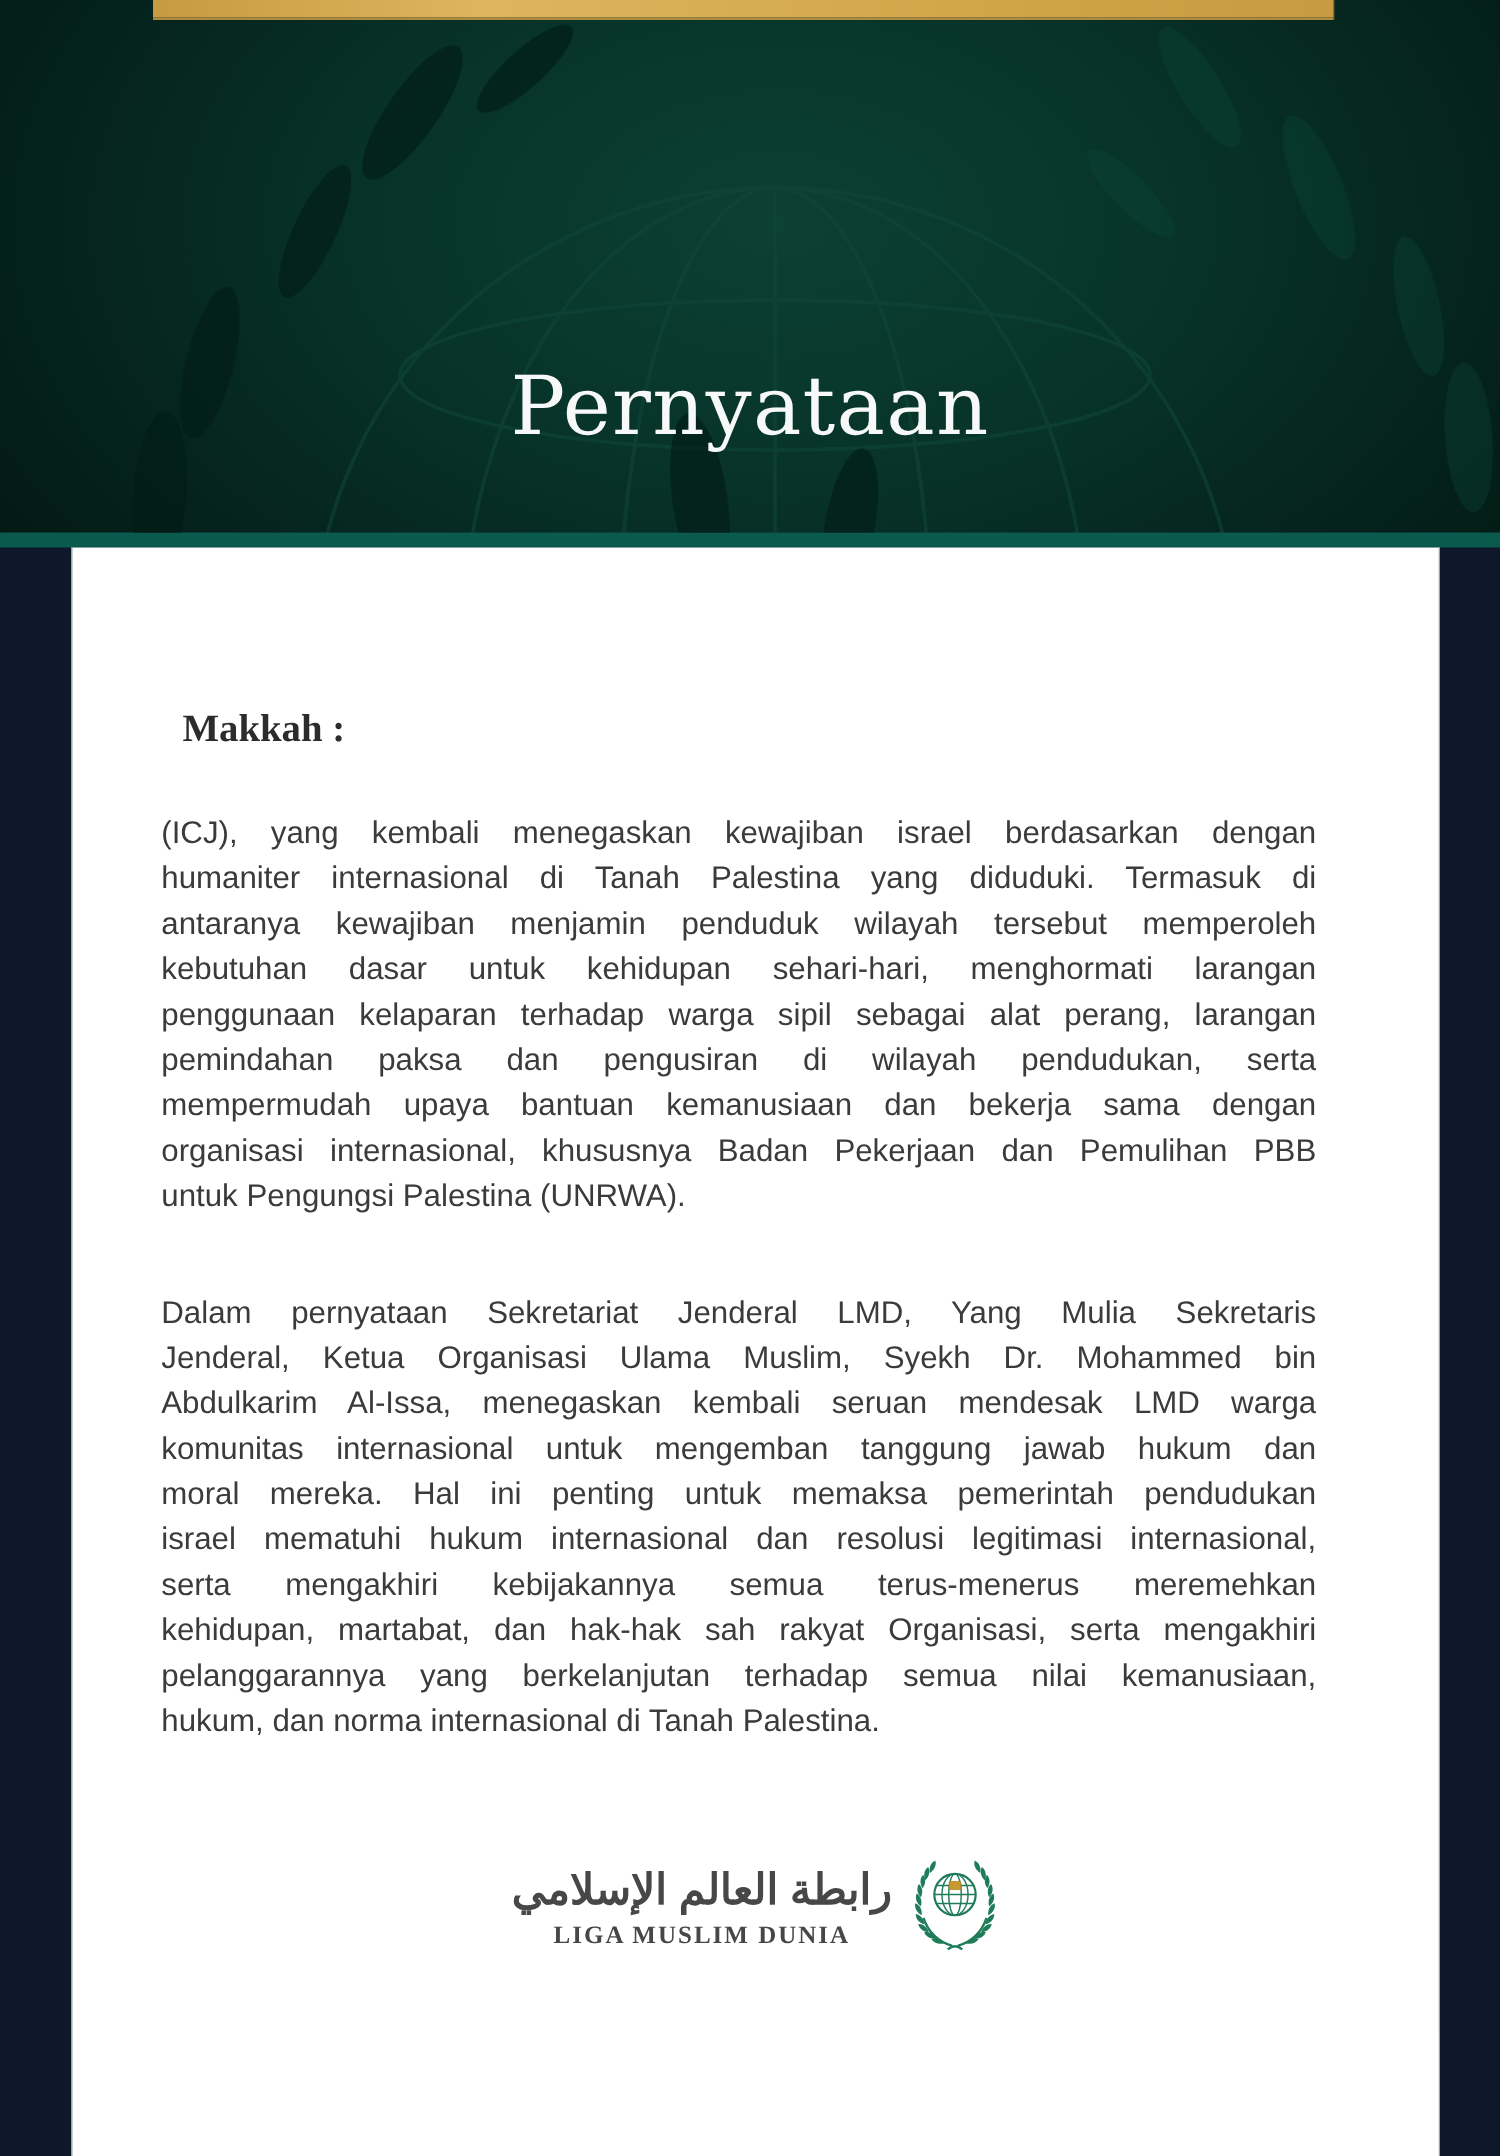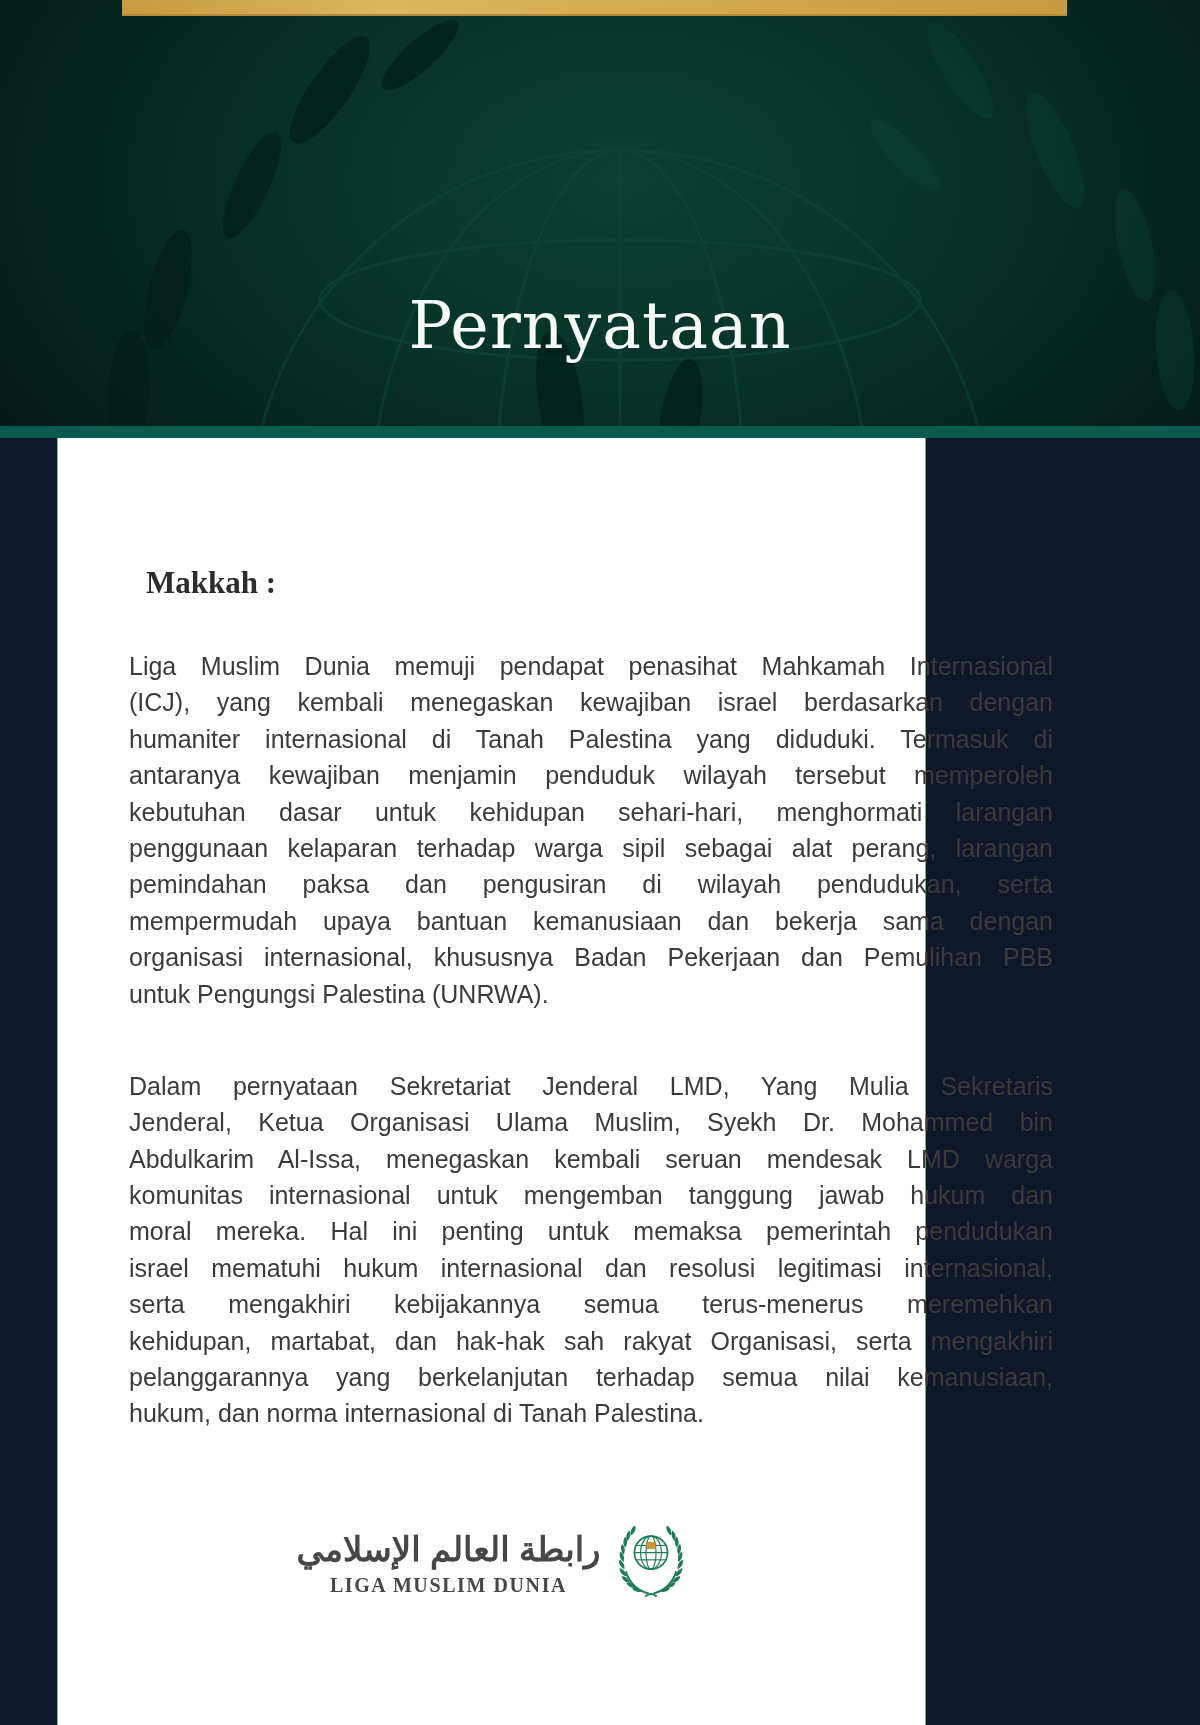--- a/index.html
+++ b/index.html
@@ -33,21 +33,21 @@
     font-size:65px; font-weight:400; letter-spacing:1px;
     color:#f7f9f8;
   }
   .teal-band {
     position:absolute; top:426px; left:0; width:1200px; height:12px;
     background:var(--teal-band,#0a5b4e);
   }
 
   
   .content-panel {
-    position:absolute; top:438px; left:57px; width:869px; height:1287px;
+    position:absolute; top:438px; left:57px; width:1095px; height:1287px;
     background:#ffffff;
     border-left:1px solid rgba(124,158,148,0.9);
     border-right:1px solid rgba(124,158,148,0.9);
     box-sizing:border-box;
   }
   .location-heading {
     margin:125px 0 0 88px;
     font-family:"Liberation Serif", serif;
     font-weight:700; font-size:31px; line-height:40px;
     color:#2c2c2c;
@@ -116,21 +116,20 @@
     <div class="gold-bar"></div>
     <div class="header-title">Pernyataan</div>
   </div>
   <div class="teal-band"></div>
 
   <div class="content-panel">
 
     <div class="location-heading">Makkah :</div>
 
     <div class="body-paragraph para-1">
-        <div class="tline">Liga Muslim Dunia memuji pendapat penasihat Mahkamah Internasional</div>
         <div class="tline">(ICJ), yang kembali menegaskan kewajiban israel berdasarkan dengan</div>
         <div class="tline">humaniter internasional di Tanah Palestina yang diduduki. Termasuk di</div>
         <div class="tline">antaranya kewajiban menjamin penduduk wilayah tersebut memperoleh</div>
         <div class="tline">kebutuhan dasar untuk kehidupan sehari-hari, menghormati larangan</div>
         <div class="tline">penggunaan kelaparan terhadap warga sipil sebagai alat perang, larangan</div>
         <div class="tline">pemindahan paksa dan pengusiran di wilayah pendudukan, serta</div>
         <div class="tline">mempermudah upaya bantuan kemanusiaan dan bekerja sama dengan</div>
         <div class="tline">organisasi internasional, khususnya Badan Pekerjaan dan Pemulihan PBB</div>
         <div class="tline tline-last">untuk Pengungsi Palestina (UNRWA).</div>
       </div>

